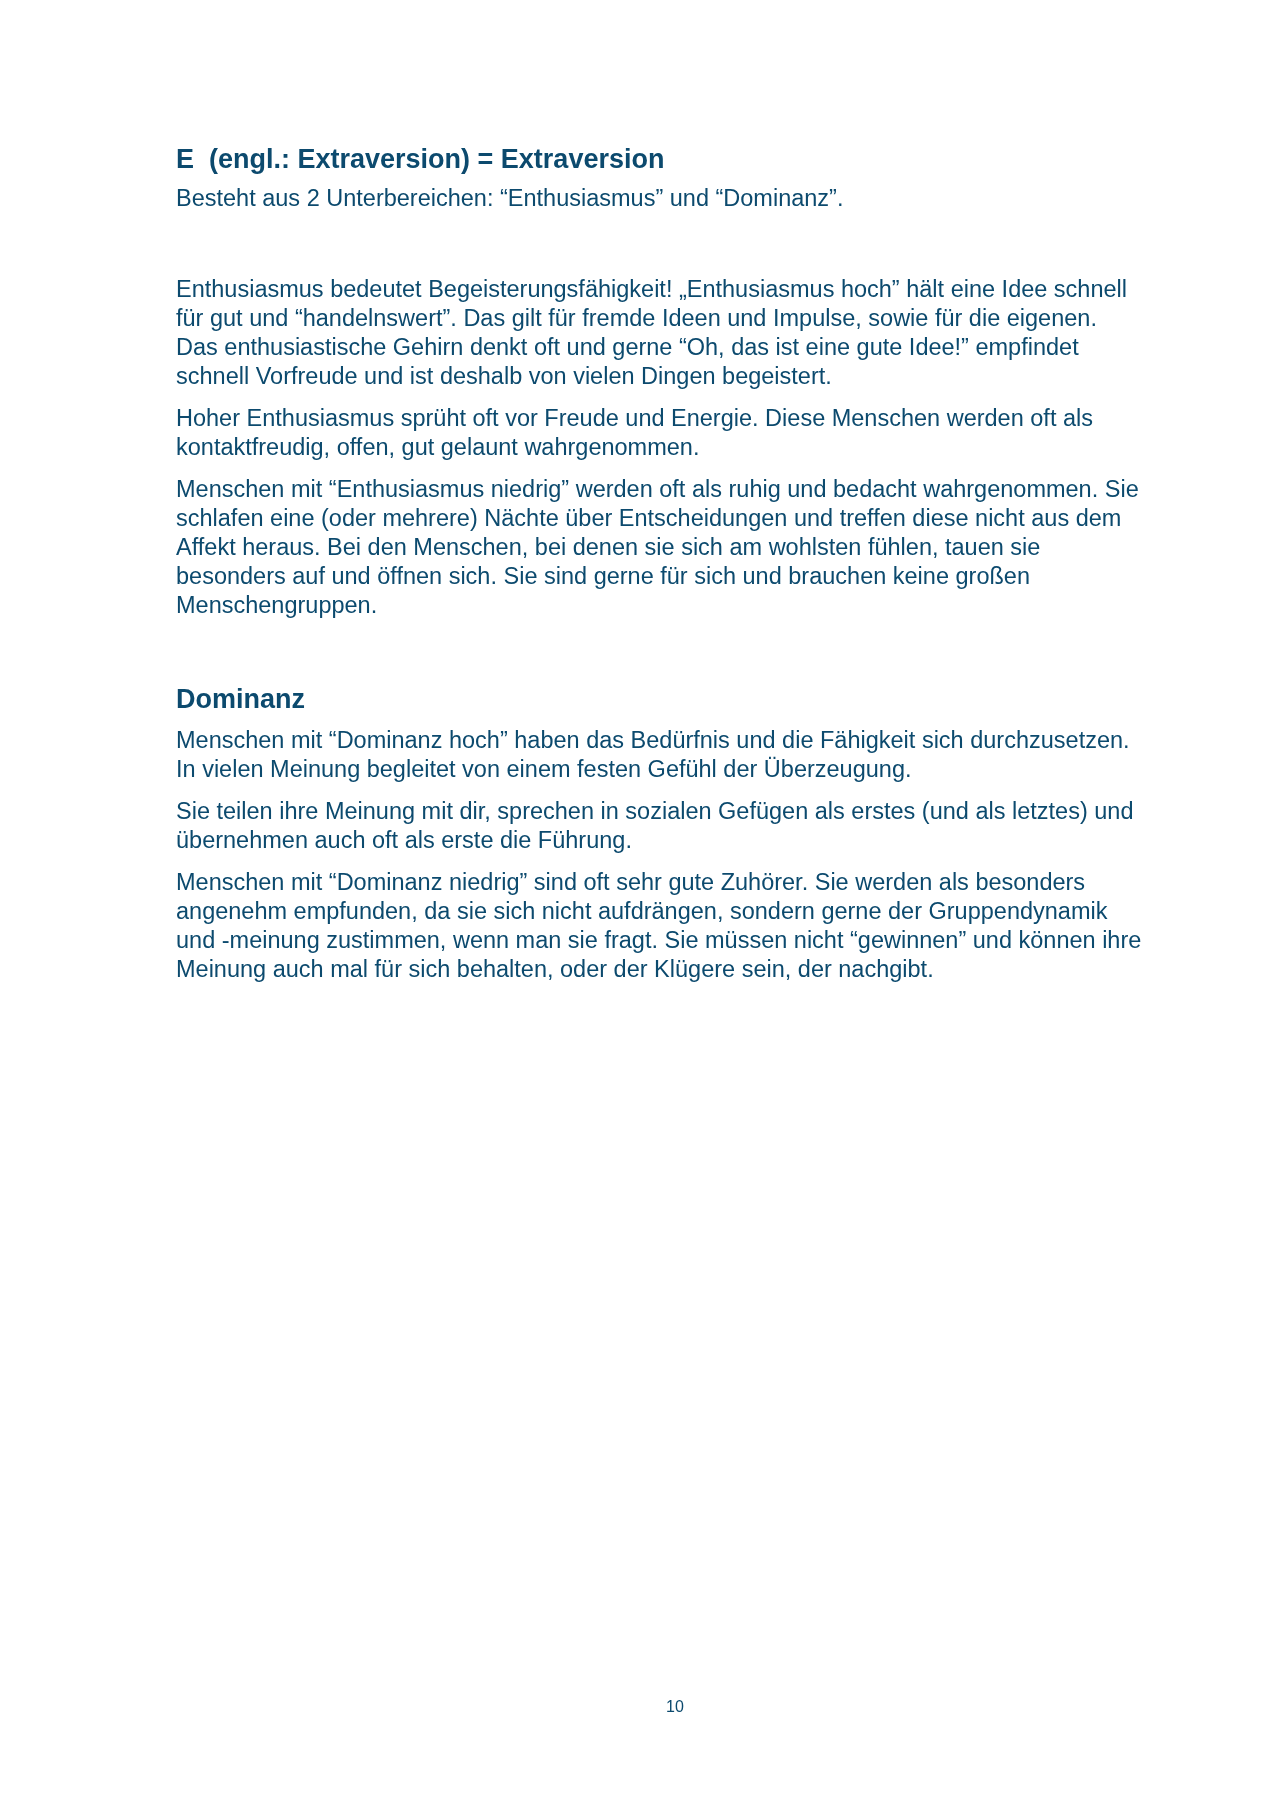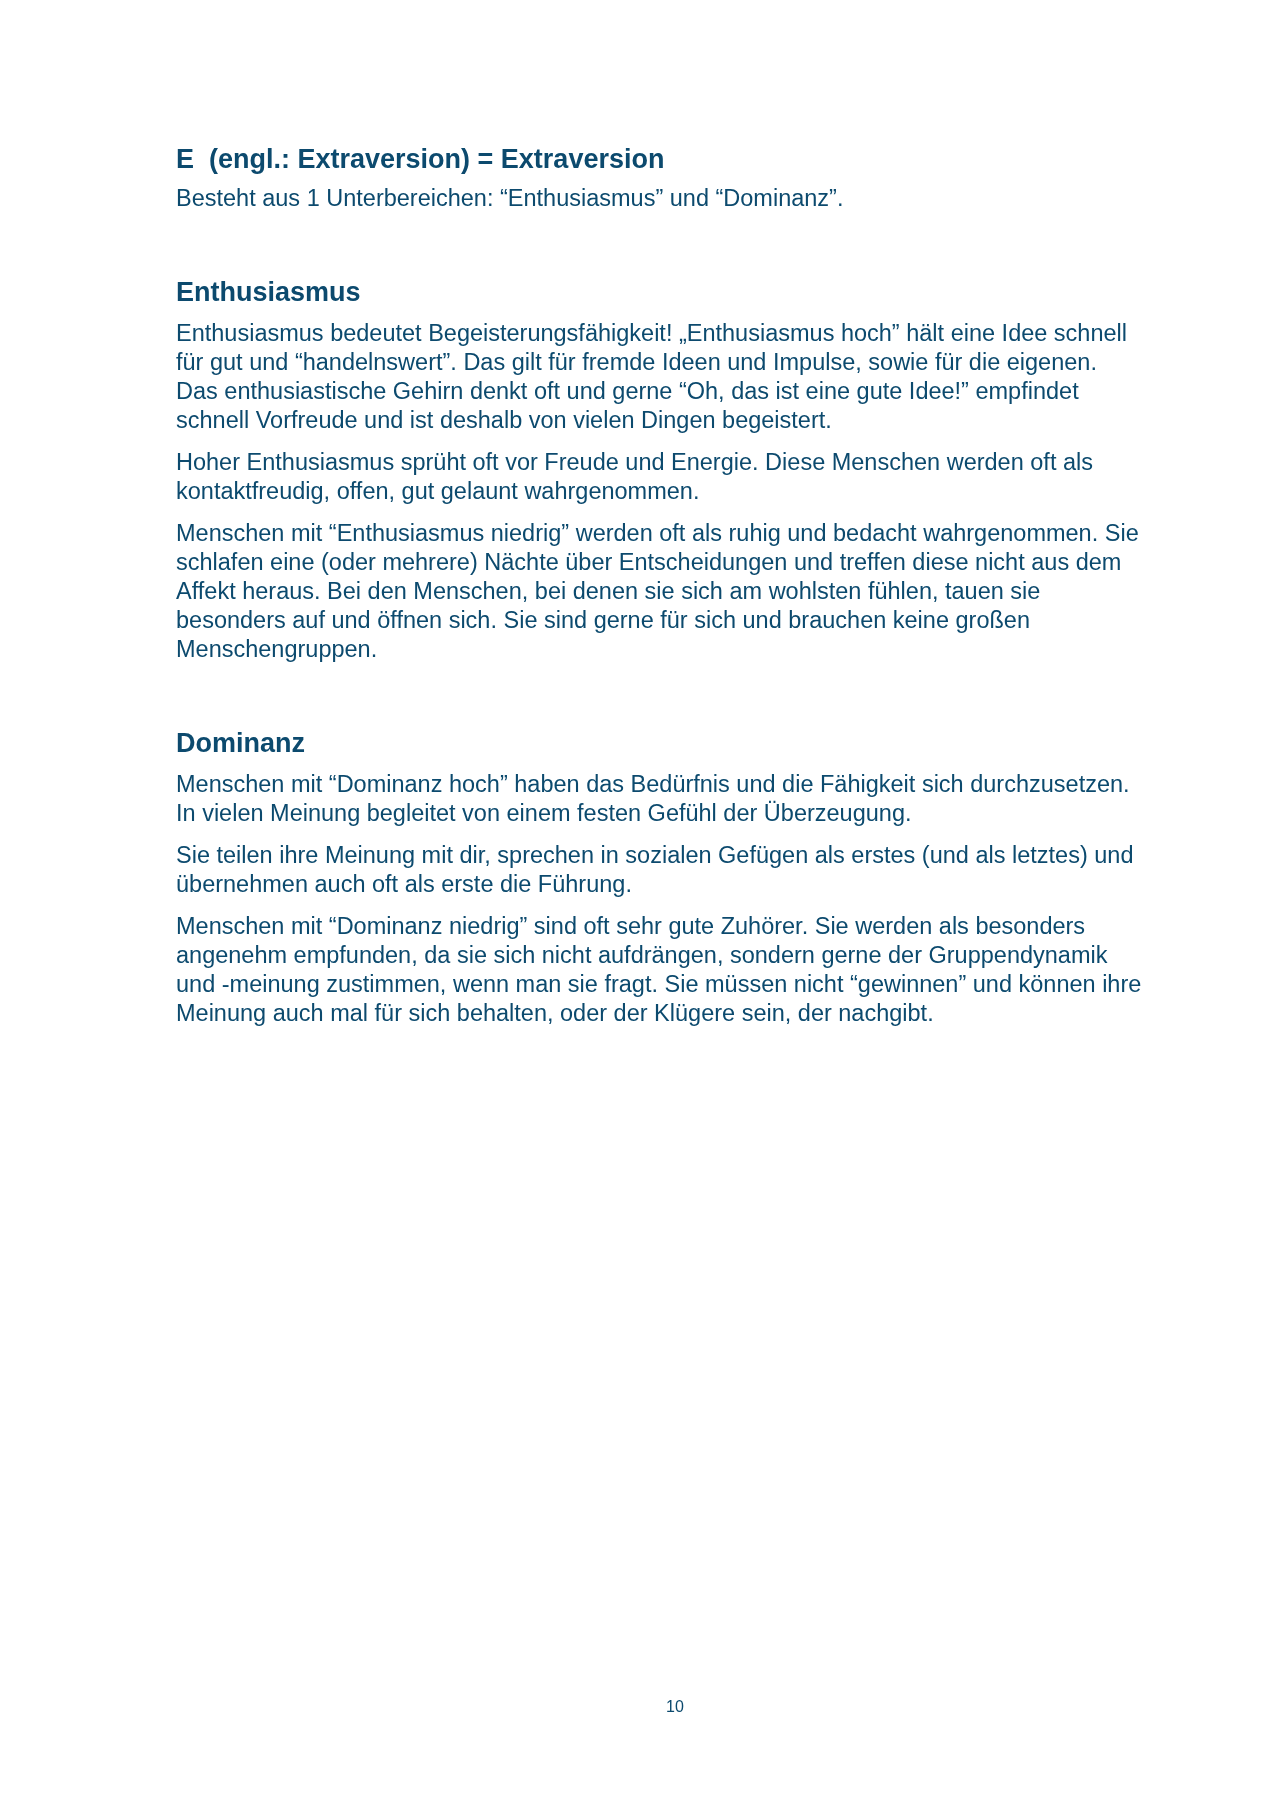--- a/index.html
+++ b/index.html
@@ -61,24 +61,23 @@
   }
 </style>
 </head>
 <body>
 
 <div class="page">
   <div class="content">
 
     <div class="doc-title">E  (engl.: Extraversion) = Extraversion</div>
 
-    <p class="doc-subtitle para">Besteht aus 1 Unterbereichen: “Enthusiasmus” und “Dominanz”.</p>
+    <p class="doc-subtitle para">Besteht aus 2 Unterbereichen: “Enthusiasmus” und “Dominanz”.</p>
 
     <div class="section">
-      <div class="section-heading">Enthusiasmus</div>
       <p class="para">Enthusiasmus bedeutet Begeisterungsfähigkeit! „Enthusiasmus hoch” hält eine Idee schnell für gut und “handelnswert”. Das gilt für fremde Ideen und Impulse, sowie für die eigenen. Das enthusiastische Gehirn denkt oft und gerne “Oh, das ist eine gute Idee!” empfindet schnell Vorfreude und ist deshalb von vielen Dingen begeistert.</p>
       <p class="para">Hoher Enthusiasmus sprüht oft vor Freude und Energie. Diese Menschen werden oft als kontaktfreudig, offen, gut gelaunt wahrgenommen.</p>
       <p class="para">Menschen mit “Enthusiasmus niedrig” werden oft als ruhig und bedacht wahrgenommen. Sie schlafen eine (oder mehrere) Nächte über Entscheidungen und treffen diese nicht aus dem Affekt heraus. Bei den Menschen, bei denen sie sich am wohlsten fühlen, tauen sie besonders auf und öffnen sich. Sie sind gerne für sich und brauchen keine großen Menschengruppen.</p>
     </div>
 
     <div class="section">
       <div class="section-heading">Dominanz</div>
       <p class="para">Menschen mit “Dominanz hoch” haben das Bedürfnis und die Fähigkeit sich durchzusetzen. In vielen Meinung begleitet von einem festen Gefühl der Überzeugung.</p>
       <p class="para">Sie teilen ihre Meinung mit dir, sprechen in sozialen Gefügen als erstes (und als letztes) und übernehmen auch oft als erste die Führung.</p>
       <p class="para">Menschen mit “Dominanz niedrig” sind oft sehr gute Zuhörer. Sie werden als besonders angenehm empfunden, da sie sich nicht aufdrängen, sondern gerne der Gruppendynamik und -meinung zustimmen, wenn man sie fragt. Sie müssen nicht “gewinnen” und können ihre Meinung auch mal für sich behalten, oder der Klügere sein, der nachgibt.</p>

